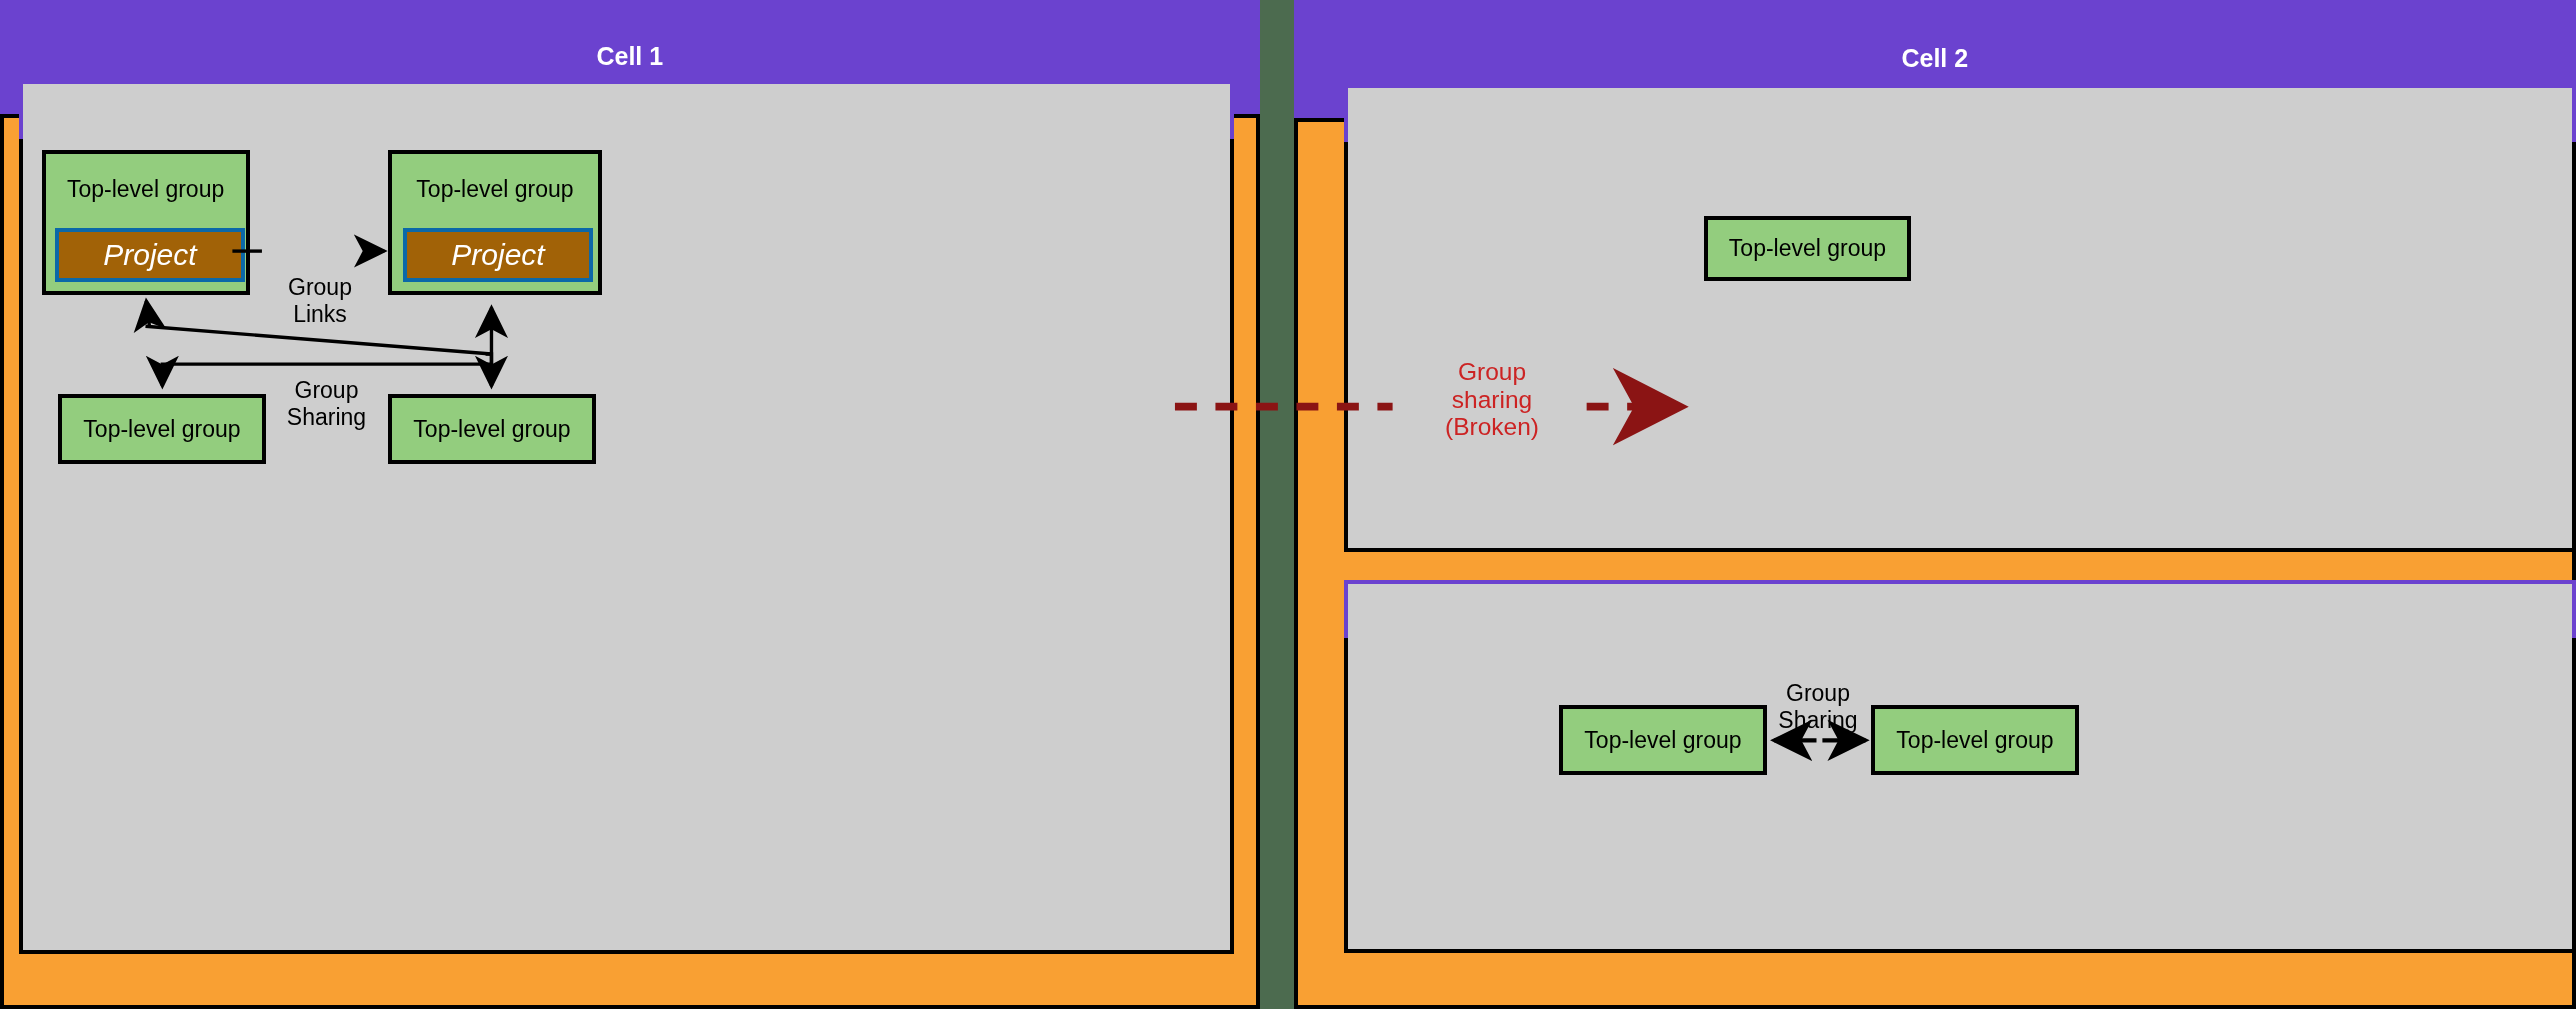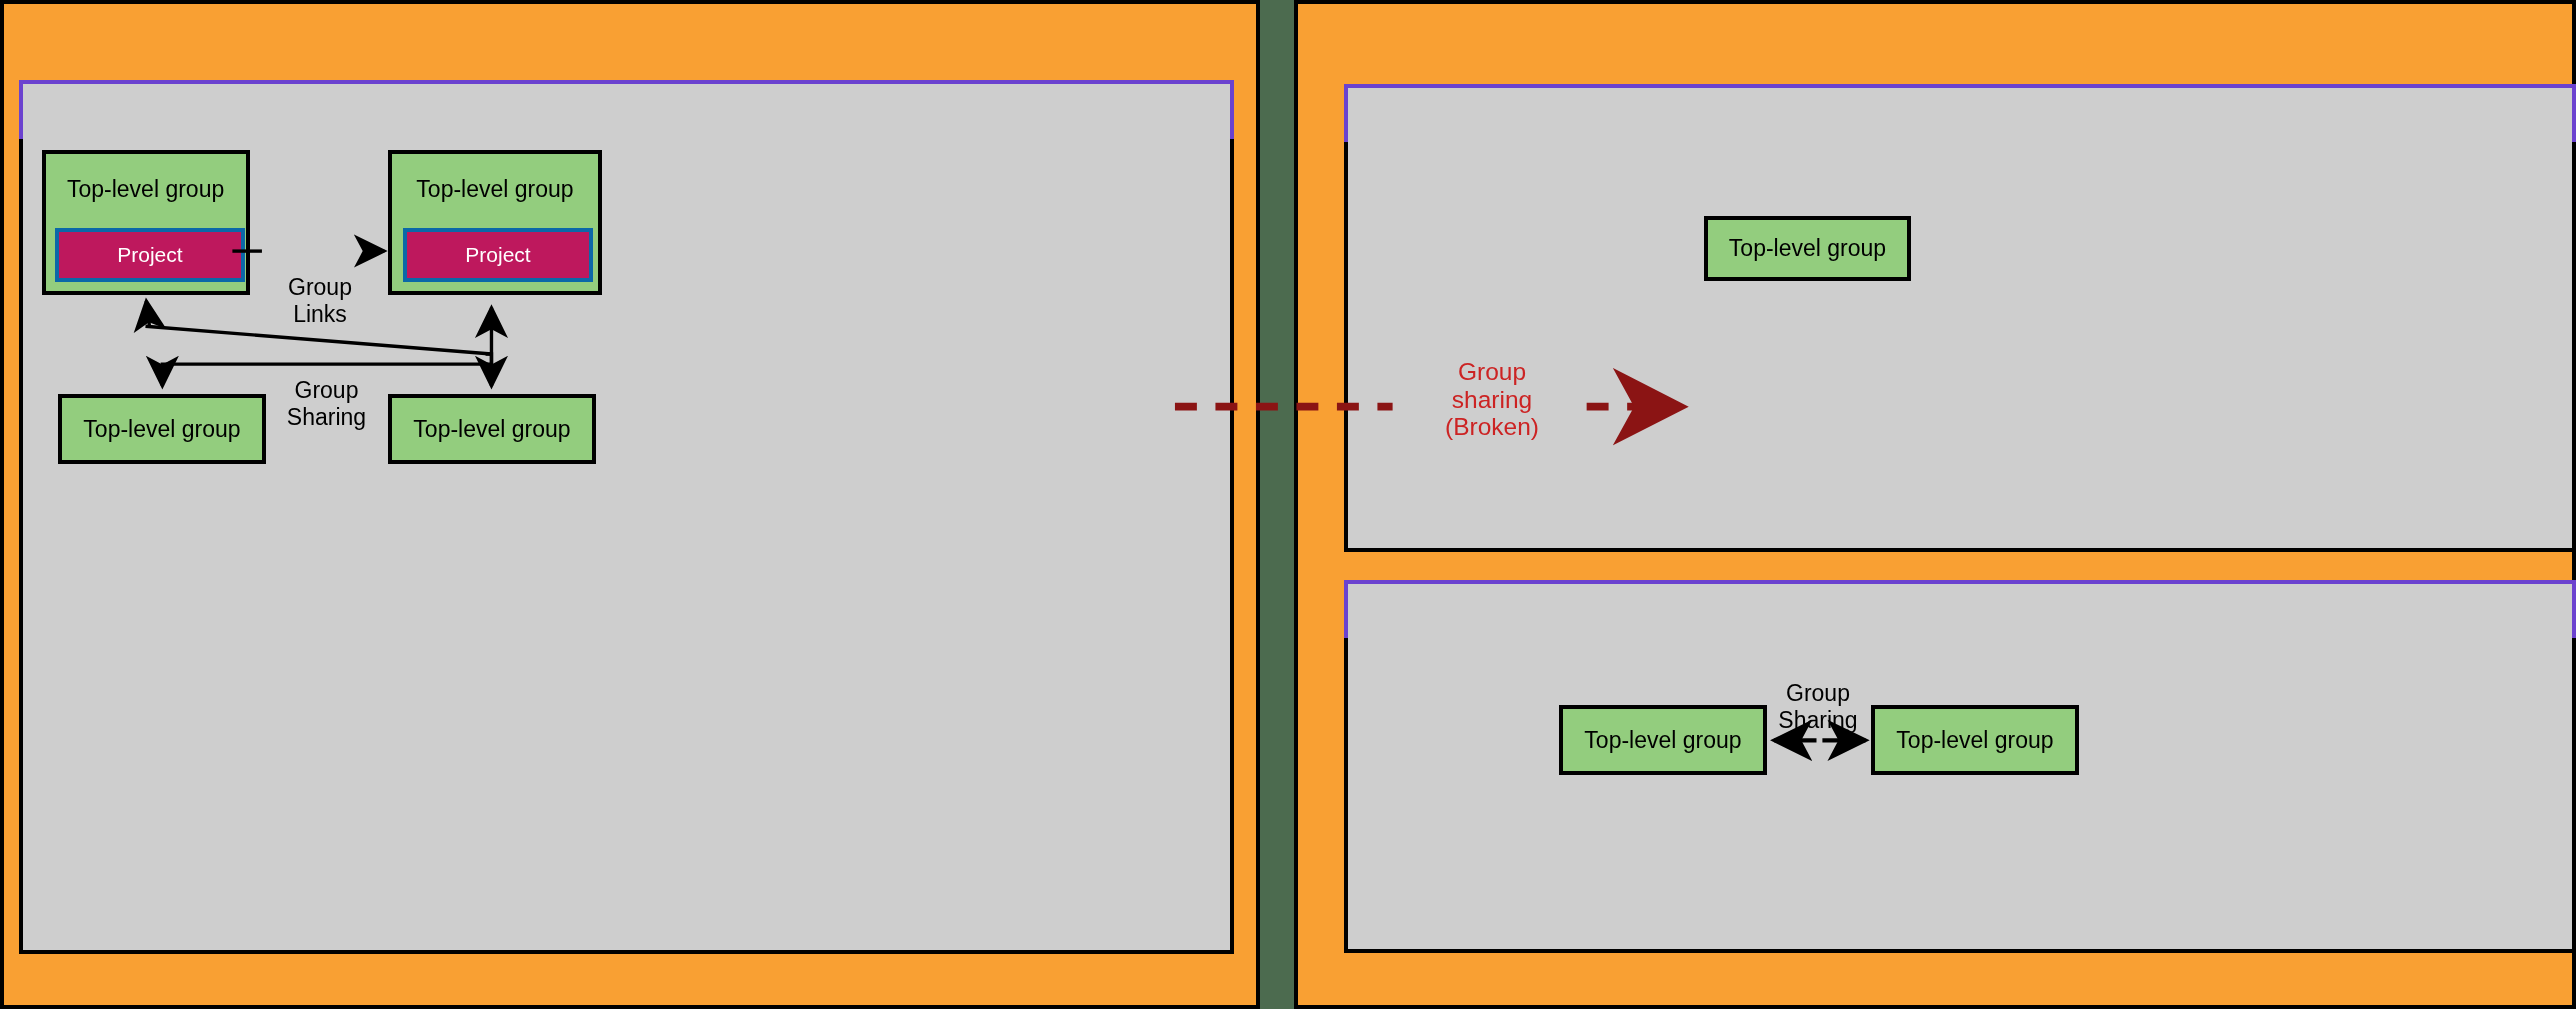--- a/index.html
+++ b/index.html
@@ -17,35 +17,38 @@
   .org{border:4.2px solid #000;background:#cecece;box-sizing:border-box;}
   .org-header{background:#6b42cf;color:#fff;display:flex;align-items:center;justify-content:center;
               font-weight:bold;font-size:23px;border-bottom:4.2px solid #000;box-sizing:border-box;}
   .org-body{position:relative;background:#cecece;width:100%;height:100%;}
 
   
   .tlg{border:4.2px solid #000;background:#93cd7e;box-sizing:border-box;
        display:flex;align-items:center;justify-content:center;font-size:23px;color:#000;text-align:center;}
   .tlg-withproj{display:block;}
   .tlg-withproj .tlg-label{width:100%;text-align:center;font-size:23px;padding-top:22px;}
-  .proj{border:4.2px solid #0b68a8;background:#be185d;color:#fff;box-sizing:border-box;
-        display:flex;align-items:center;justify-content:center;font-size:21px;}
+  .proj{border:4.2px solid #0b68a8;background:#a16207;color:#fff;box-sizing:border-box;
+        display:flex;align-items:center;justify-content:center;font-size:30px;font-style:italic;}
 
   
   .edge-label{font-size:23px;color:#000;text-align:center;line-height:1.15;white-space:pre-line;}
   .broken-label{font-size:24.5px;color:#cc2323;text-align:center;line-height:1.12;white-space:pre-line;}
 
   svg.overlay{position:absolute;left:0;top:0;pointer-events:none;}
 </style>
 </head>
 <body>
 
 <div id="stage">
 
   <div class="abs cell" style="left:0px;top:0px;width:1260px;height:1009px;">
+    <div class="cell-header" style="position:absolute;left:-4.2px;top:-4.2px;width:1260px;height:118px;">
+      <span>Cell 1</span>
+    </div>
 
     <div class="abs org" style="left:15px;top:76px;width:1215px;height:874px;">
       <div class="org-header" style="position:absolute;left:-4.2px;top:-4.2px;width:1215px;height:63px;">
         <span>Organization</span>
       </div>
 
       <div class="org-body">
 
         <div class="abs tlg tlg-withproj" style="left:18.6px;top:66px;width:208px;height:145px;">
           <div class="tlg-label">Top-level group</div>
@@ -100,20 +103,23 @@
 
           <path d="M 548 320 L 555 320 L 555 358" fill="none" stroke="#000" stroke-width="4" marker-end="url(#ah-k)"></path>
         </svg>
       </div>
     </div>
   </div>
 
   <div class="abs" style="left:1260px;top:0px;width:34px;height:1009px;background:#4c6b4f;"></div>
 
   <div class="abs cell" style="left:1294px;top:0px;width:1282px;height:1009px;">
+    <div class="cell-header" style="position:absolute;left:-4.2px;top:-4.2px;width:1282px;height:122px;">
+      <span>Cell 2</span>
+    </div>
 
     <div class="abs org" style="left:46px;top:80px;width:1232px;height:468px;">
       <div class="org-header" style="position:absolute;left:-4.2px;top:-4.2px;width:1232px;height:62px;">
         <span>Organization</span>
       </div>
       <div class="org-body">
         <div class="abs tlg" style="left:356px;top:128px;width:207px;height:65px;">
           <span>Top-level group</span>
         </div>
       </div>

